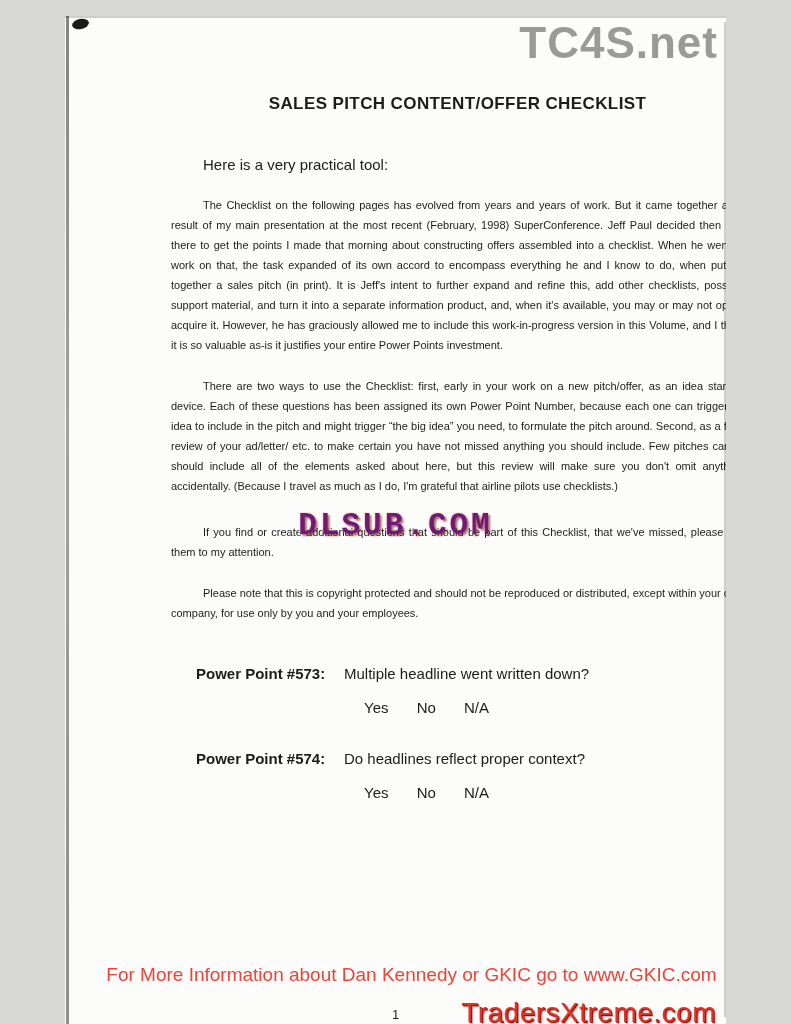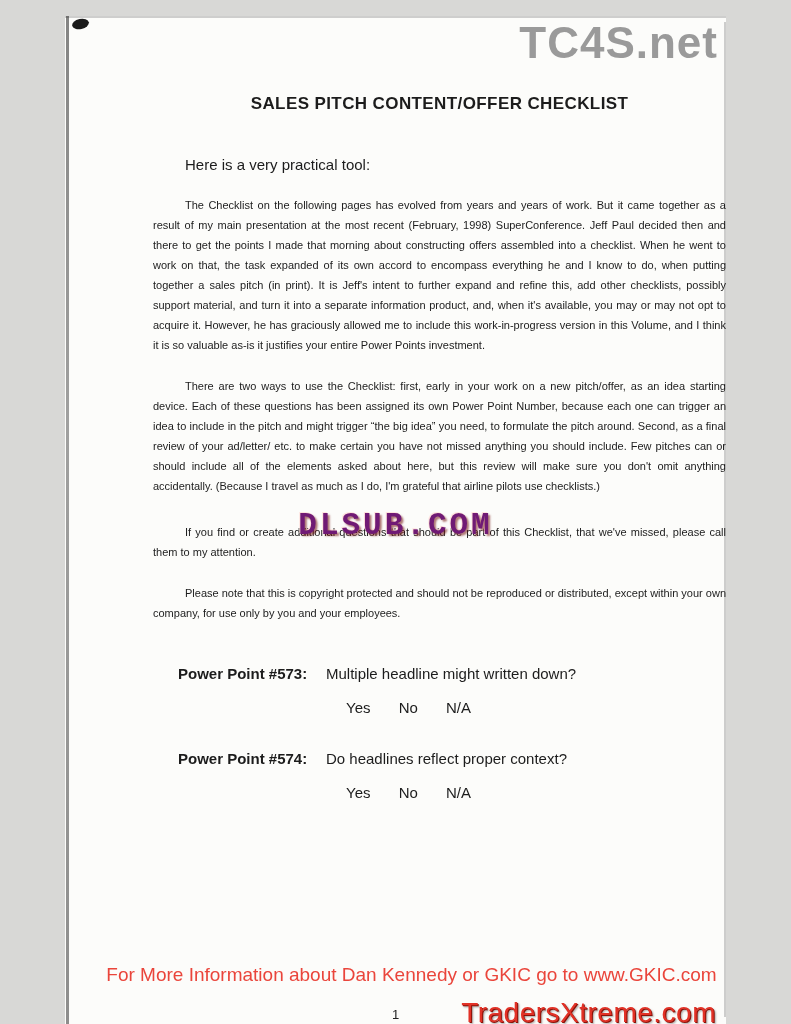--- a/index.html
+++ b/index.html
@@ -51,21 +51,21 @@
     position:absolute; top:921px; left:687px;
     font-size:15px; font-weight:700; color:#0f172a;
   }
   .bottom-num {
     position:absolute; top:991px; left:0; width:100%;
     text-align:center; font-size:13px; color:#222;
   }
 
   
   .content {
-    position:absolute; top:78px; left:88px; width:573px;
+    position:absolute; top:78px; left:106px; width:573px;
   }
   .doc-title {
     text-align:center;
     font-size:17px; font-weight:700; letter-spacing:.4px;
     margin:0 0 42px 0;
   }
   .intro {
     font-size:15px; margin:0 0 22px 0; text-indent:32px;
   }
   p.body-para {
@@ -122,21 +122,21 @@
     <p class="body-para">If you find or create additional questions that should be part of this Checklist, that we've missed, please call them to my attention.</p>
 
     <p class="body-para">Please note that this is copyright protected and should not be reproduced or distributed, except within your own company, for use only by you and your employees.</p>
 
 
     <div class="checklist">
 
       <div class="check-item">
         <div class="check-row">
           <span class="pp-label">Power Point #573:</span>
-          <span class="pp-question">Multiple headline might written down?</span>
+          <span class="pp-question">Multiple headline went written down?</span>
         </div>
         <div class="options-row">
           <span>Yes</span>
           <span>No</span>
           <span>N/A</span>
         </div>
       </div>
 
       <div class="check-item">
         <div class="check-row">

